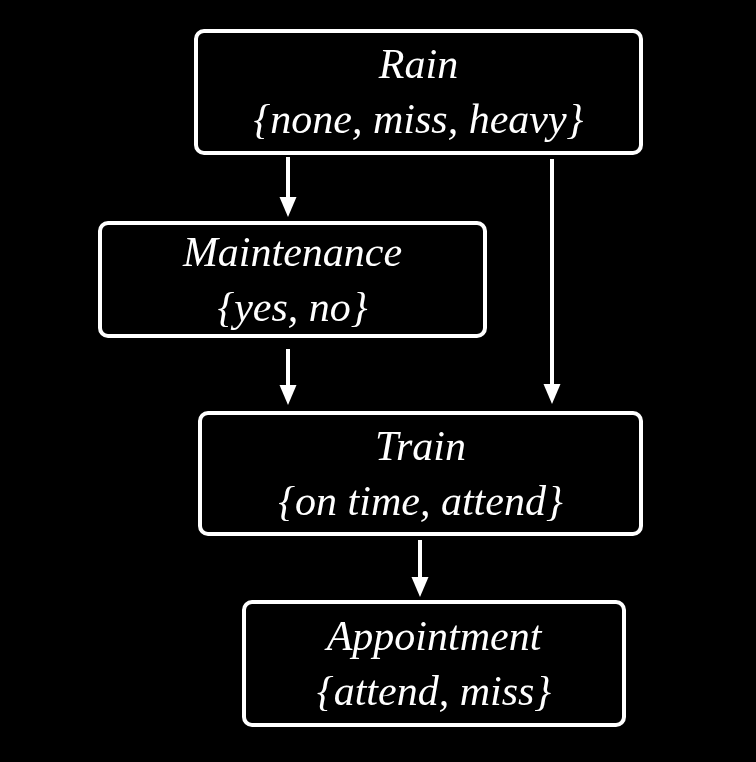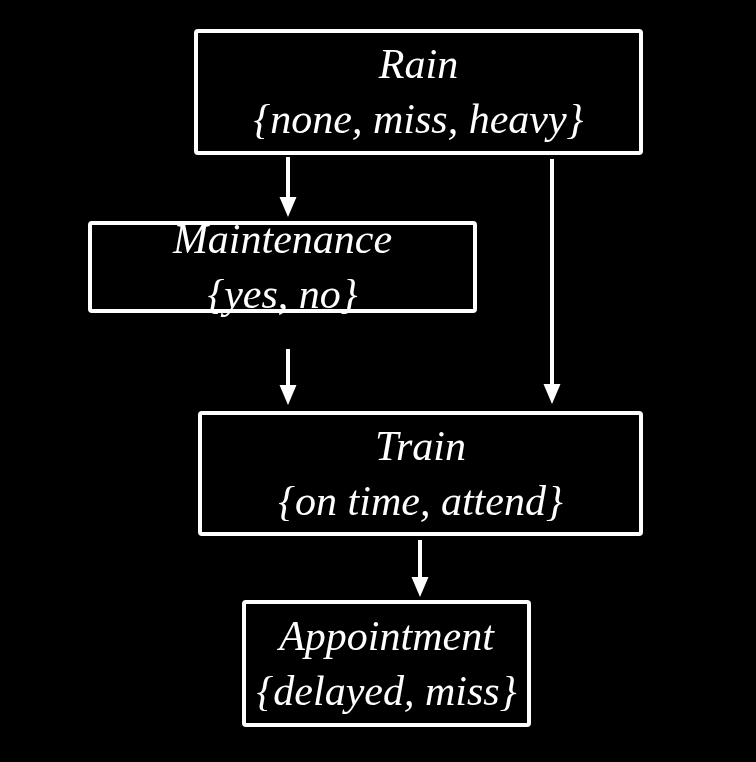--- a/index.html
+++ b/index.html
@@ -21,36 +21,36 @@
     top: 0;
     width: 756px;
     height: 762px;
     pointer-events: none;
   }
   .node {
     position: absolute;
     box-sizing: border-box;
     background: #000000;
     border: 4.5px solid #ffffff;
-    border-radius: 4px;
+    border-radius: 10px;
     display: flex;
     flex-direction: column;
     align-items: center;
     justify-content: center;
     color: #ffffff;
     font-style: italic;
     font-size: 42px;
     line-height: 1.3;
     text-align: center;
     white-space: nowrap;
   }
   #node-rain        { left: 194px; top: 29px;  width: 449px; height: 126px; }
-  #node-maintenance { left: 88px;  top: 221px; width: 389px; height: 92px; }
+  #node-maintenance { left: 98px;  top: 221px; width: 389px; height: 117px; }
   #node-train       { left: 198px; top: 411px; width: 445px; height: 125px; }
-  #node-appointment { left: 242px; top: 600px; width: 289px; height: 127px; }
+  #node-appointment { left: 242px; top: 600px; width: 384px; height: 127px; }
   .edge-line {
     stroke: #ffffff;
     stroke-width: 4;
     fill: none;
   }
   .edge-head {
     fill: #ffffff;
     stroke: none;
   }
 </style>
@@ -92,16 +92,16 @@
     <span>{yes, no}</span>
   </div>
 
   <div id="node-train" class="node">
     <span>Train</span>
     <span>{on time, attend}</span>
   </div>
 
   <div id="node-appointment" class="node">
     <span>Appointment</span>
-    <span>{delayed, miss}</span>
+    <span>{attend, miss}</span>
   </div>
 
 </div>
 
 </body></html>

